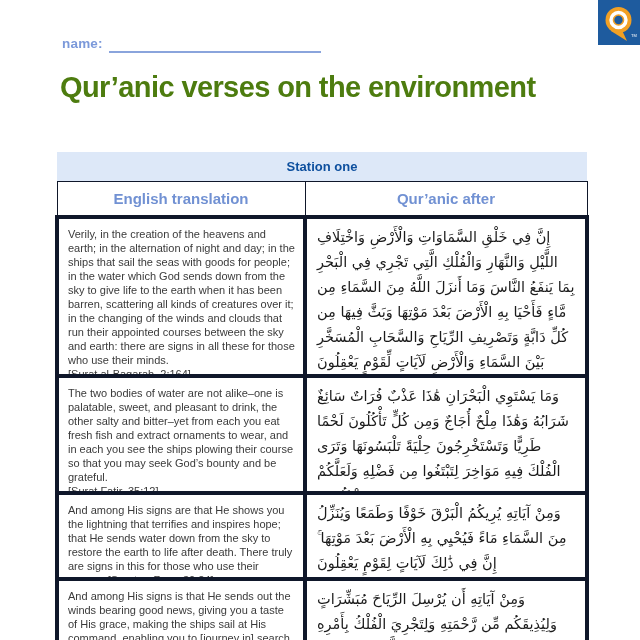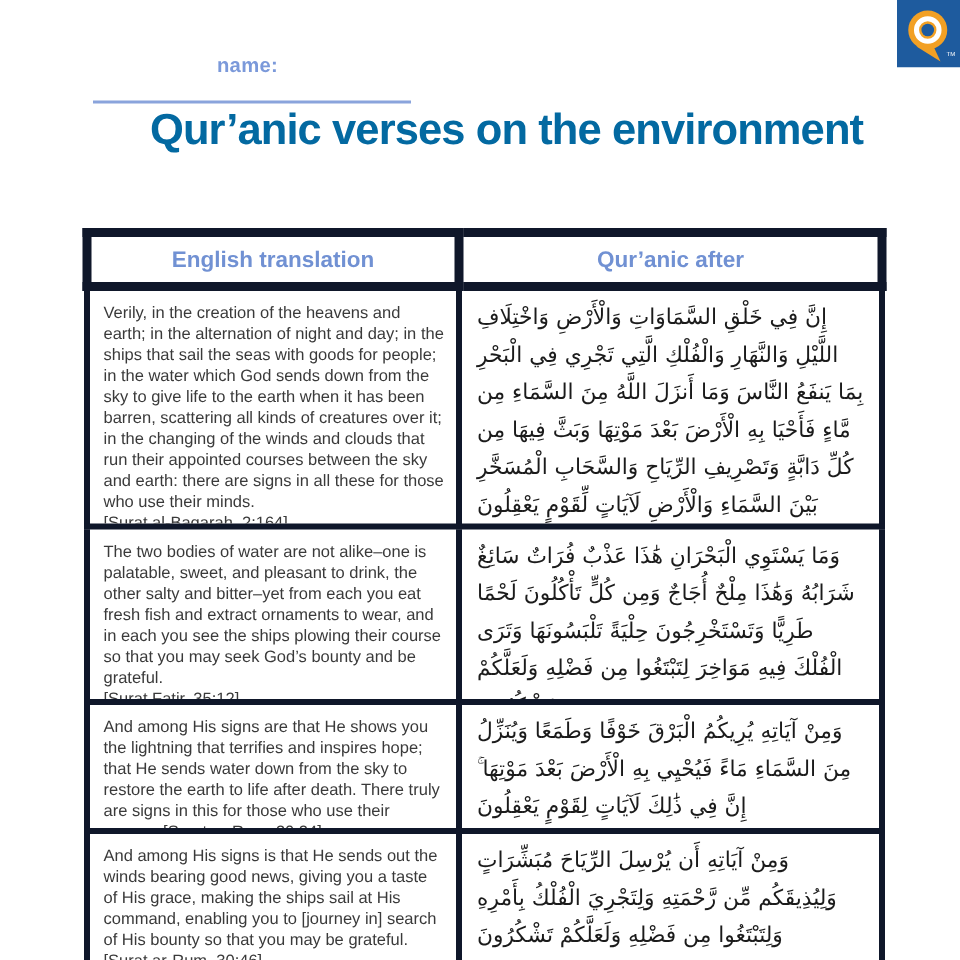--- a/index.html
+++ b/index.html
@@ -9,39 +9,39 @@
     width: 640px; height: 640px;
     overflow: hidden;
     background: #ffffff;
     font-family: "Liberation Sans", sans-serif;
   }
 
   
   .logo { position: absolute; top: 0; right: 0; width: 42px; height: 45px; }
 
   
-  .field { position: absolute; top: 35px; display: flex; align-items: center; flex-direction: column; }
+  .field { position: absolute; top: 35px; display: flex; align-items: flex-end; }
   .field-name { left: 62px; }
   .field-date { left: 365px; }
   .field-label {
     font-weight: bold; font-size: 13.5px; color: #7b99da;
     letter-spacing: 0.2px; padding-right: 6px; line-height: 18px;
   }
   .field-line {
     display: inline-block; height: 16px;
     border-bottom: 2px solid #8aa4dc;
   }
   .field-name .field-line { width: 212px; }
   .field-date .field-line { width: 142px; }
 
   
   .title {
     position: absolute; left: 60px; top: 71px;
-    font-size: 29px; font-weight: bold; color: #0369a1;
-    letter-spacing: -0.6px; white-space: nowrap; margin-left: 40px;
+    font-size: 29px; font-weight: bold; color: #4d7c0f;
+    letter-spacing: -0.6px; white-space: nowrap;
   }
   .subtitle {
     position: absolute; left: 60px; top: 106px;
     font-size: 22px; font-weight: bold; color: #f0581d;
     letter-spacing: -0.3px;
   }
 
   
   .verse-table {
     position: absolute; left: 55px; top: 152px;
@@ -52,21 +52,21 @@
   th.station {
     background: #dde8f8; color: #0d4f9e;
     font-size: 13px; font-weight: bold;
     height: 29px; text-align: center; vertical-align: middle;
     border: none;
   }
   tr.cols th {
     background: #ffffff; color: #7191d3;
     font-size: 15px; font-weight: bold;
     height: 36px; text-align: center; vertical-align: middle;
-    border: 6px solid #0f172a;
+    border: 1px solid #0f172a;
   }
   td { border: 4px solid #0f172a; vertical-align: top; padding: 0; }
   .cell-en {
     padding: 8px 8px 0 9px;
     font-size: 11px; line-height: 14px; color: #3a3a3a;
     white-space: pre-line; overflow: hidden;
   }
   .cell-ar {
     direction: rtl; text-align: left;
     padding: 6px 10px 0 10px;
@@ -102,20 +102,23 @@
 
 
   <div class="title">Qur’anic verses on the environment</div>
 
   <table class="verse-table">
     <colgroup>
         <col class="c-en">
         <col class="c-ar">
       </colgroup>
     <thead>
+      <tr>
+        <th class="station" colspan="2">Station one</th>
+      </tr>
       <tr class="cols">
         <th>English translation</th>
         <th>Qur’anic after</th>
       </tr>
     </thead>
     <tbody>
       <tr class="row-0">
         <td>
             <div class="cell-en">Verily, in the creation of the heavens and earth; in the alternation of night and day; in the ships that sail the seas with goods for people; in the water which God sends down from the sky to give life to the earth when it has been barren, scattering all kinds of creatures over it; in the changing of the winds and clouds that run their appointed courses between the sky and earth: there are signs in all these for those who use their minds.
 [Surat al-Baqarah, 2:164]</div>

